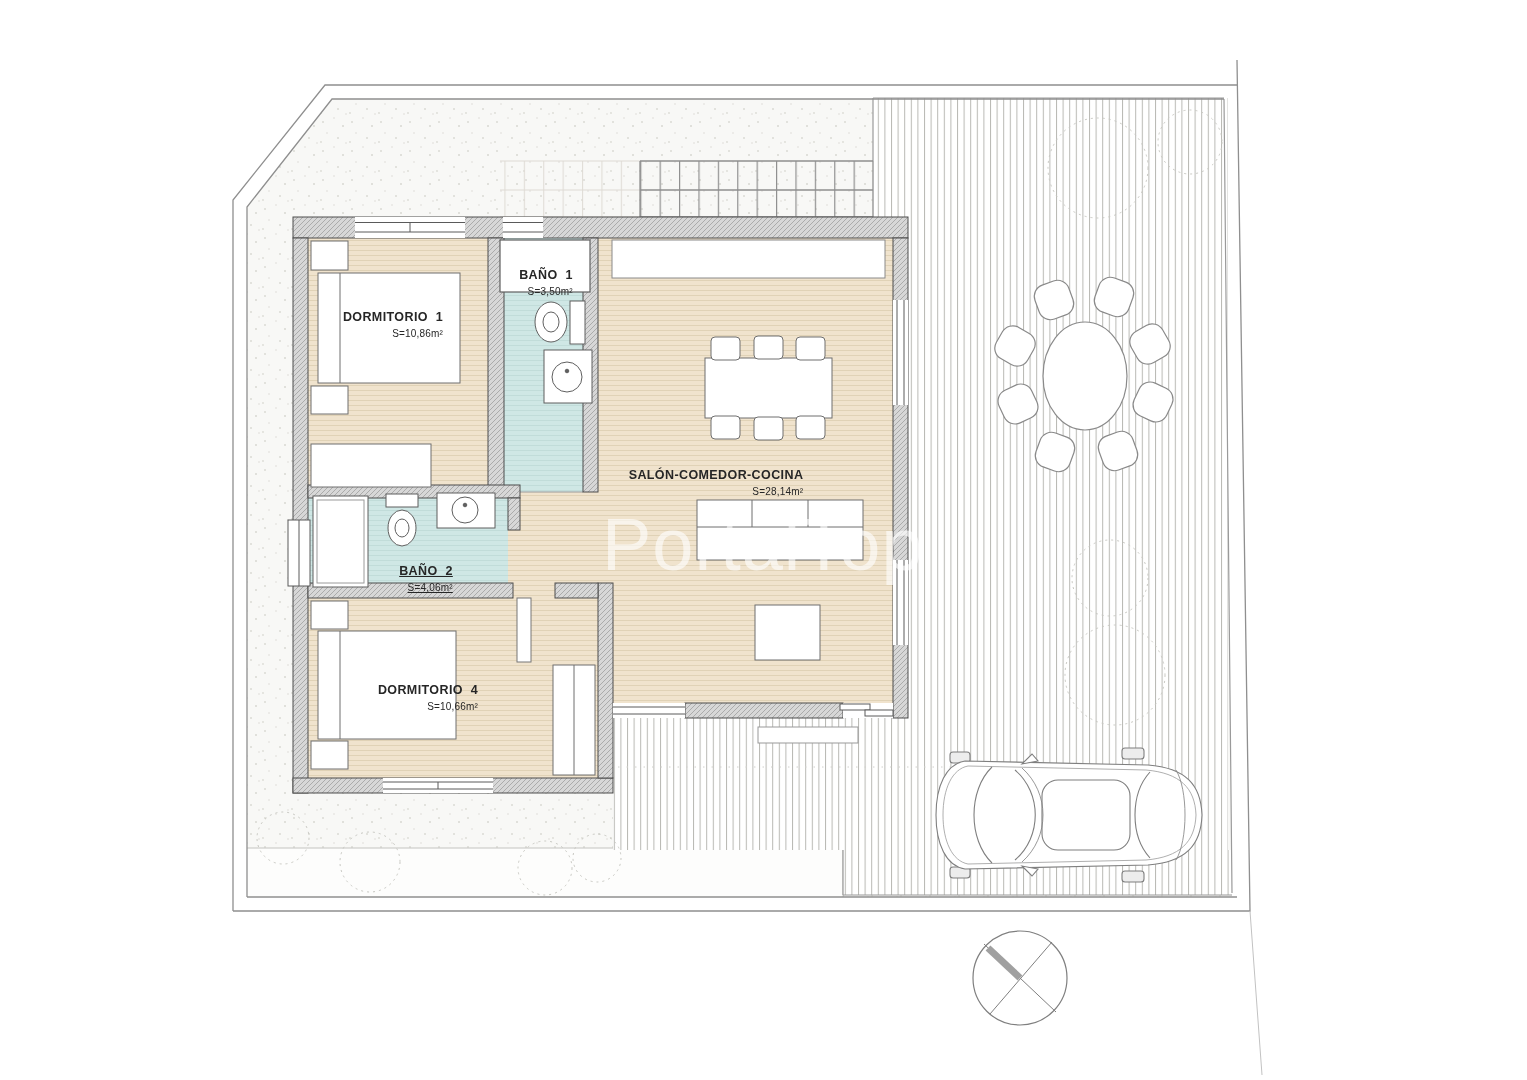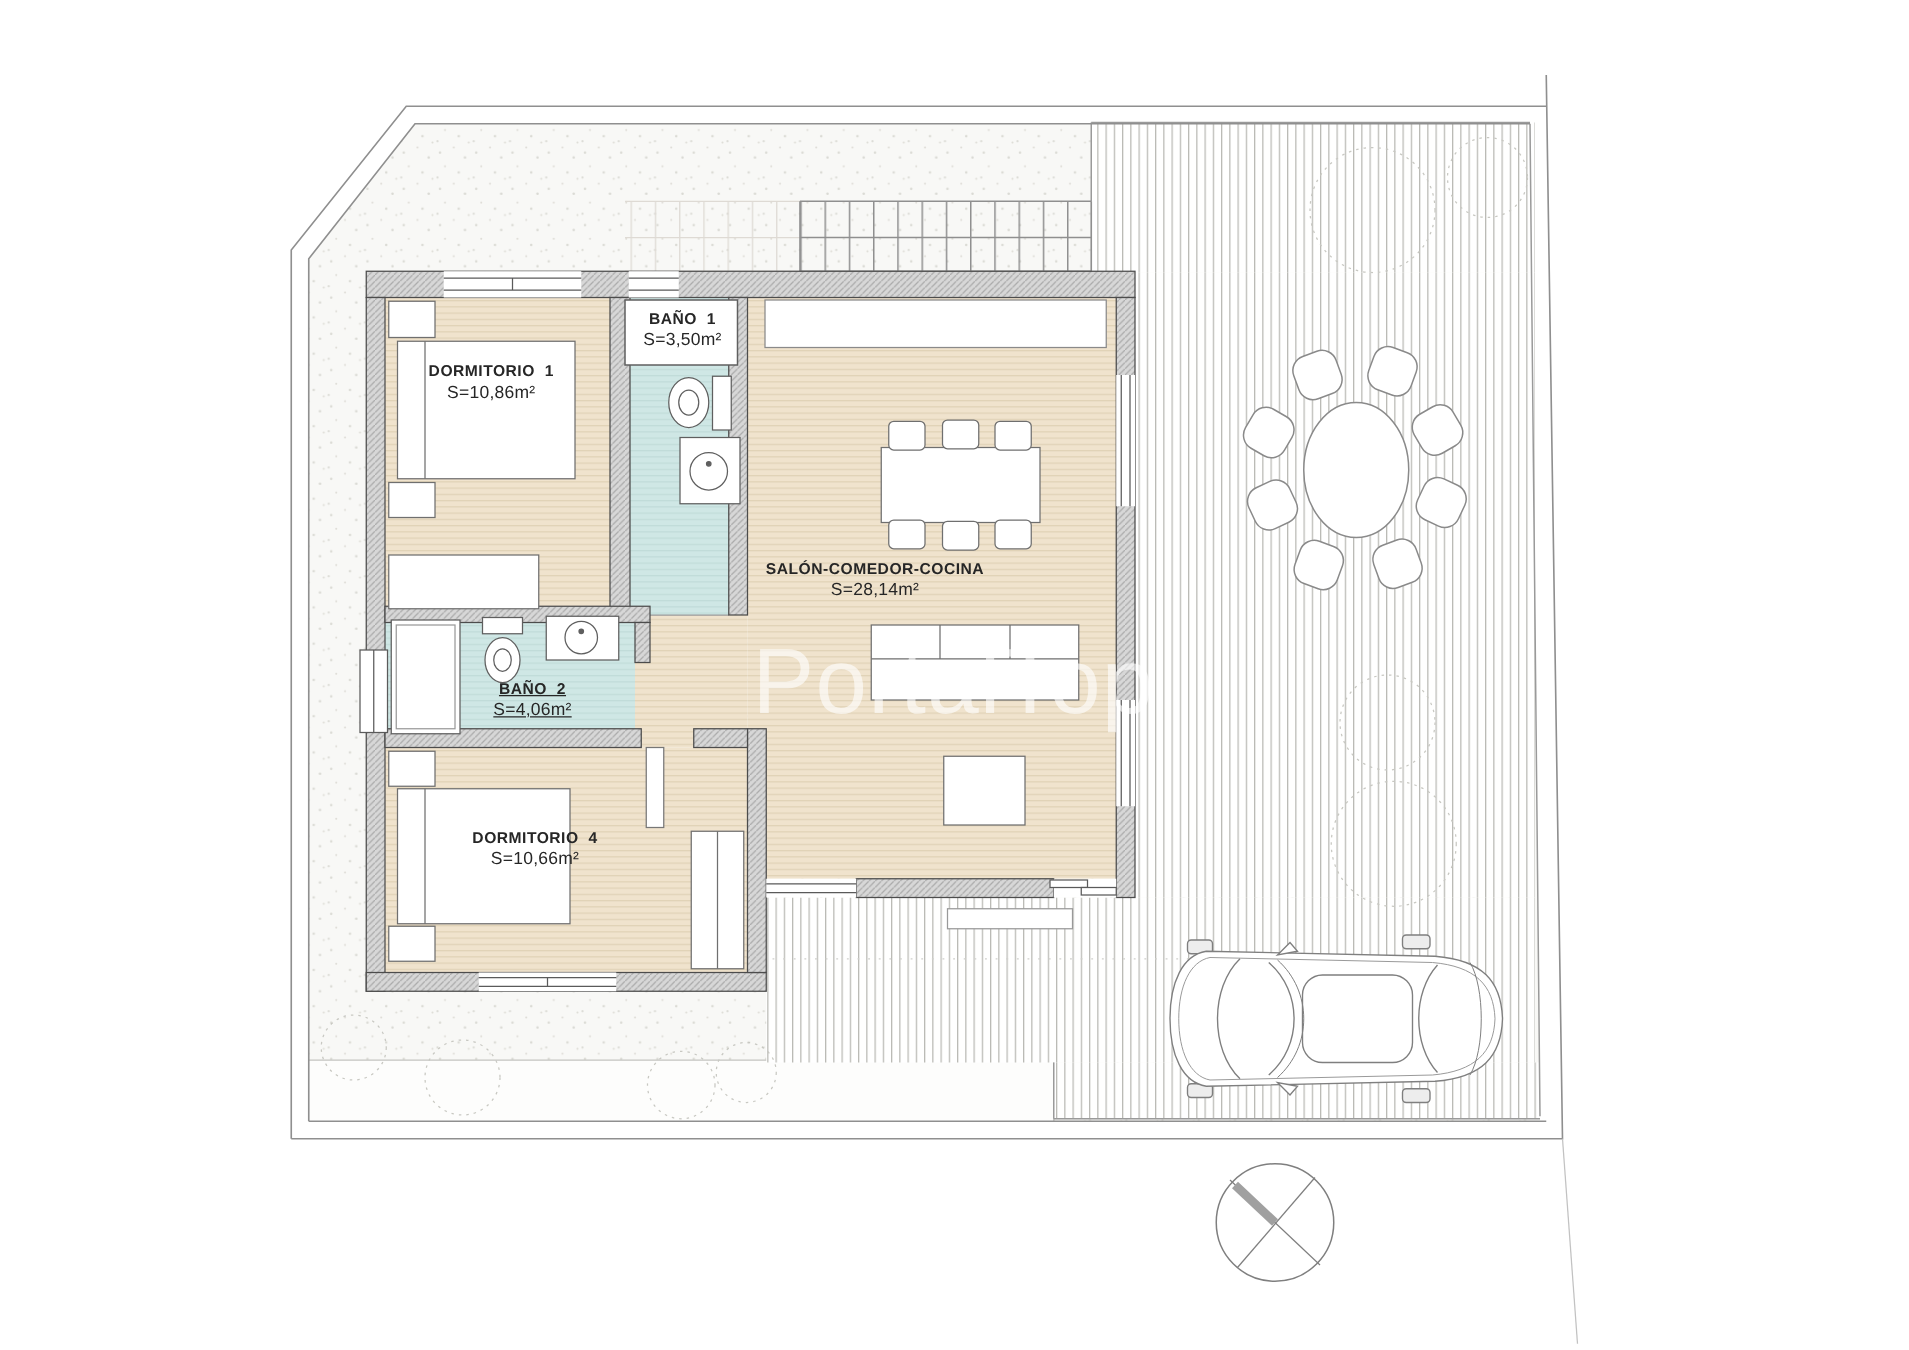--- a/index.html
+++ b/index.html
@@ -1,22 +1,22 @@
 <!DOCTYPE html>
 <html><head>
 <meta charset="utf-8">
 <style>
   html,body{margin:0;padding:0;background:#ffffff;}
   .stage{position:relative;width:1527px;height:1080px;background:#ffffff;overflow:hidden;
          font-family:"Liberation Sans",sans-serif;}
   .stage svg{position:absolute;left:0;top:0;}
-  .room-label{position:absolute;transform:translateX(-50%);text-align:center;color:#262626;
-              white-space:nowrap;line-height:15px;}
+  .room-label{position:absolute;transform:translateX(-50%);text-align:right;color:#262626;
+              white-space:nowrap;line-height:15px;margin-top:20px;}
   .rl-name{font-size:12.5px;font-weight:700;letter-spacing:.4px;word-spacing:4px;}
-  .rl-area{font-size:14px;font-weight:400;letter-spacing:.2px;margin-top:1px;}
+  .rl-area{font-size:10px;font-weight:400;letter-spacing:.2px;margin-top:1px;}
   .plot-label{position:absolute;left:630px;top:964px;transform:translateX(-50%);
               font-size:27px;color:#3d3d3d;letter-spacing:.5px;white-space:nowrap;}
   .watermark{position:absolute;left:602px;top:502px;font-size:74px;font-weight:400;
              color:rgba(255,255,255,.62);letter-spacing:1px;pointer-events:none;white-space:nowrap;}
 </style>
 </head>
 <body>
 
 <div class="stage">
 
@@ -253,21 +253,21 @@
 <div class="watermark">PortalTop</div>
 
 <div class="room-label" style="left:393px;top:290px;">
   <div class="rl-name">DORMITORIO 1</div>
   <div class="rl-area">S=10,86m²</div>
 </div>
 <div class="room-label" style="left:546px;top:248px;">
   <div class="rl-name">BAÑO 1</div>
   <div class="rl-area">S=3,50m²</div>
 </div>
-<div class="room-label" style="left:700px;top:448px;">
+<div class="room-label" style="left:716px;top:448px;">
   <div class="rl-name">SALÓN-COMEDOR-COCINA</div>
   <div class="rl-area">S=28,14m²</div>
 </div>
 <div class="room-label" style="left:426px;top:544px;text-decoration:underline;">
   <div class="rl-name">BAÑO 2</div>
   <div class="rl-area">S=4,06m²</div>
 </div>
 <div class="room-label" style="left:428px;top:663px;">
   <div class="rl-name">DORMITORIO 4</div>
   <div class="rl-area">S=10,66m²</div>

